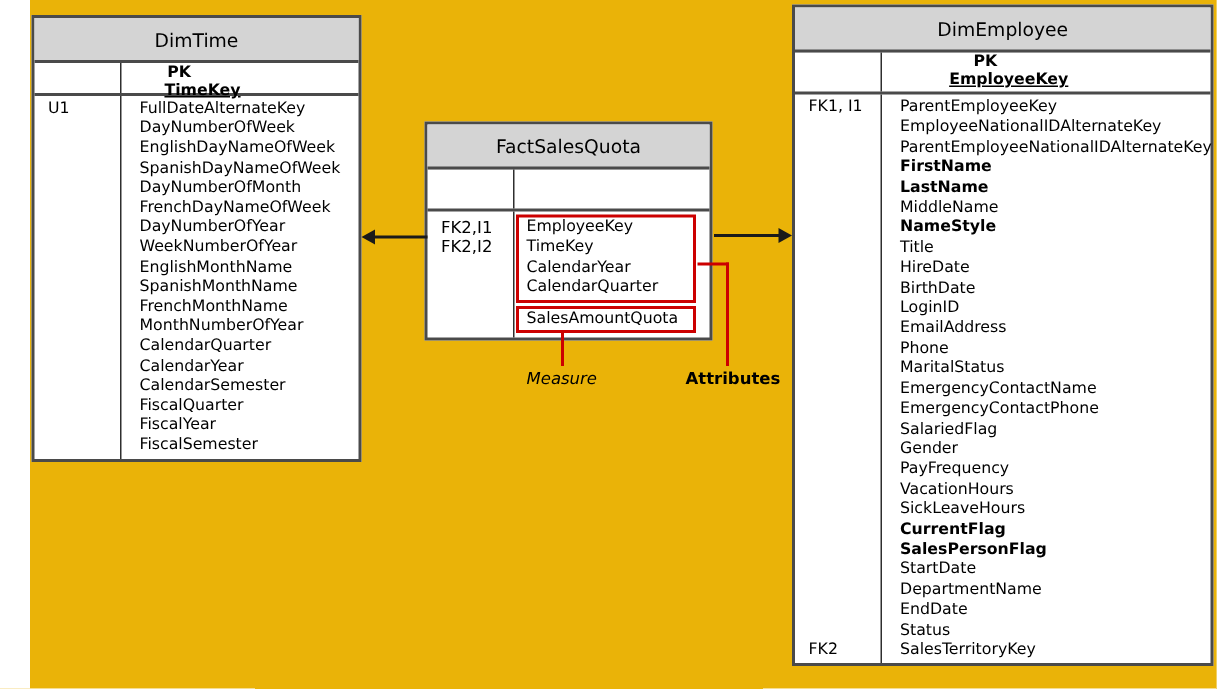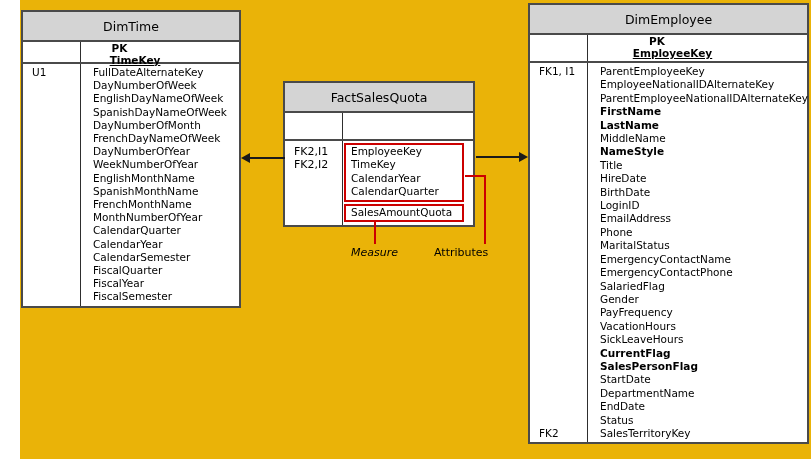--- a/index.html
+++ b/index.html
@@ -351,15 +351,15 @@
   <div class="arrowhead-left" style="left:221px; top:153px;"></div>
 
   <div class="arrow-line" style="left:456px; top:156px; width:44px; height:2px;"></div>
   <div class="arrowhead-right" style="left:499px; top:152px;"></div>
 
   <div class="red-line" style="left:354px; top:221px; width:2px; height:23px;"></div>
   <div class="red-line" style="left:445px; top:175px; width:21px; height:2px;"></div>
   <div class="red-line" style="left:464px; top:175px; width:2px; height:69px;"></div>
 
   <div class="callout" style="left:331px; top:246px;font-style:italic;">Measure</div>
-  <div class="callout" style="left:414px; top:246px;">Attributes</div>
+  <div class="callout" style="left:437px; top:246px;font-weight:bold;">Attributes</div>
 
 </div>
 
 </body></html>

